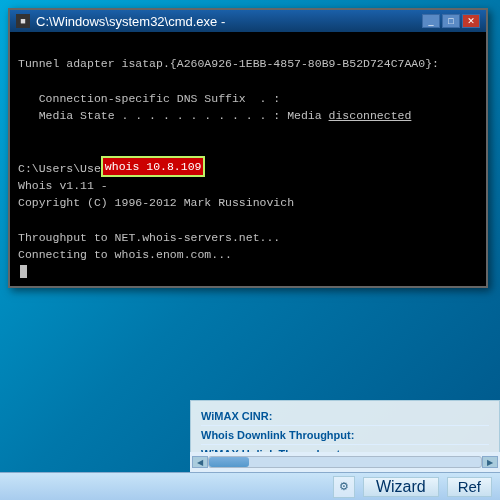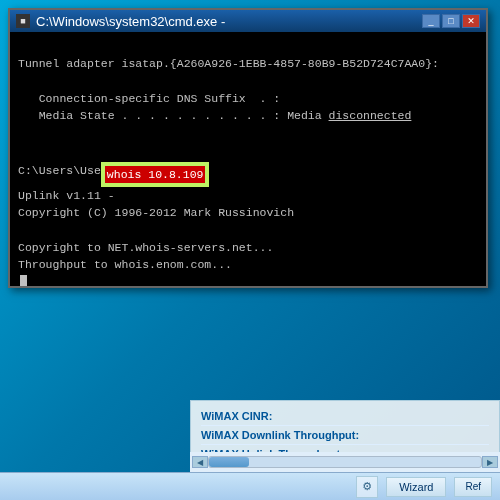--- a/index.html
+++ b/index.html
@@ -94,33 +94,33 @@
       overflow: hidden;
     }
 
     .cmd-line {
       white-space: pre;
       color: #c0c0c0;
     }
 
     .cmd-prompt-line {
       display: flex;
-      align-items: flex-start;
-      margin-top: 20px;
+      align-items: flex-end;
+      margin-top: 14px;
     }
 
     .cmd-prompt-text {
       color: #c0c0c0;
       font-family: 'Lucida Console', 'Courier New', monospace;
       font-size: 11.5px;
     }
 
     .cmd-input-highlight {
       background: #cc0000;
-      border: 4px solid #bef264;
+      border: 2px solid #bef264;
       color: #fff;
       font-family: 'Lucida Console', 'Courier New', monospace;
       font-size: 11.5px;
       padding: 0 2px;
     }
 
     .cursor {
       display: inline-block;
       width: 7px;
       height: 13px;
@@ -235,33 +235,33 @@
       justify-content: center;
       font-size: 11px;
       color: #336688;
       cursor: pointer;
     }
 
     .wizard-btn {
       background: linear-gradient(to bottom, #e8f4fc, #c8e0f0);
       border: 1px solid #aaccdd;
       padding: 2px 12px;
-      font-size: 11px;
+      font-size: 16px;
       color: #003366;
       cursor: pointer;
       height: 20px;
       display: flex;
       align-items: center;
     }
 
     .refresh-btn {
       background: linear-gradient(to bottom, #e8f4fc, #c8e0f0);
       border: 1px solid #aaccdd;
       padding: 2px 10px;
-      font-size: 10px;
+      font-size: 15px;
       color: #003366;
       cursor: pointer;
       height: 20px;
       display: flex;
       align-items: center;
     }
   </style>
 </head>
 <body>
 
@@ -281,36 +281,36 @@
       <div class="cmd-line"> </div>
       <div class="cmd-line">Tunnel adapter isatap.{A260A926-1EBB-4857-80B9-B52D724C7AA0}:</div>
       <div class="cmd-line"> </div>
       <div class="cmd-line">   Connection-specific DNS Suffix  . :</div>
       <div class="cmd-line">   Media State . . . . . . . . . . . : Media <span style="text-decoration: underline; color:#c0c0c0">disconnected</span></div>
       <div class="cmd-line"> </div>
       <div class="cmd-prompt-line">
         <span class="cmd-prompt-text">C:\Users\Use</span>
         <span class="cmd-input-highlight">whois 10.8.109</span>
       </div>
-      <div class="cmd-line">Uplink v1.11 -</div>
+      <div class="cmd-line">Whois v1.11 -</div>
       <div class="cmd-line">Copyright (C) 1996-2012 Mark Russinovich</div>
       <div class="cmd-line"> </div>
-      <div class="cmd-line">Copyright to NET.whois-servers.net...</div>
-      <div class="cmd-line">Throughput to whois.enom.com...</div>
+      <div class="cmd-line">Throughput to NET.whois-servers.net...</div>
+      <div class="cmd-line">Connecting to whois.enom.com...</div>
       <div class="cmd-line"><span class="cursor"></span></div>
     </div>
   </div>
 
   <div class="wimax-panel">
     <div class="wimax-row">
       <span class="wimax-label">WiMAX CINR:</span>
       <span class="wimax-value"></span>
     </div>
     <div class="wimax-row">
-      <span class="wimax-label">WiMAX Downlink Throughput:</span>
+      <span class="wimax-label">Whois Downlink Throughput:</span>
       <span class="wimax-value"></span>
     </div>
     <div class="wimax-row">
       <span class="wimax-label">WiMAX Uplink Throughput:</span>
       <span class="wimax-value"></span>
     </div>
   </div>
 
   <div class="scrollbar-area">
     <div class="scrollbar-arrow">◀</div>

